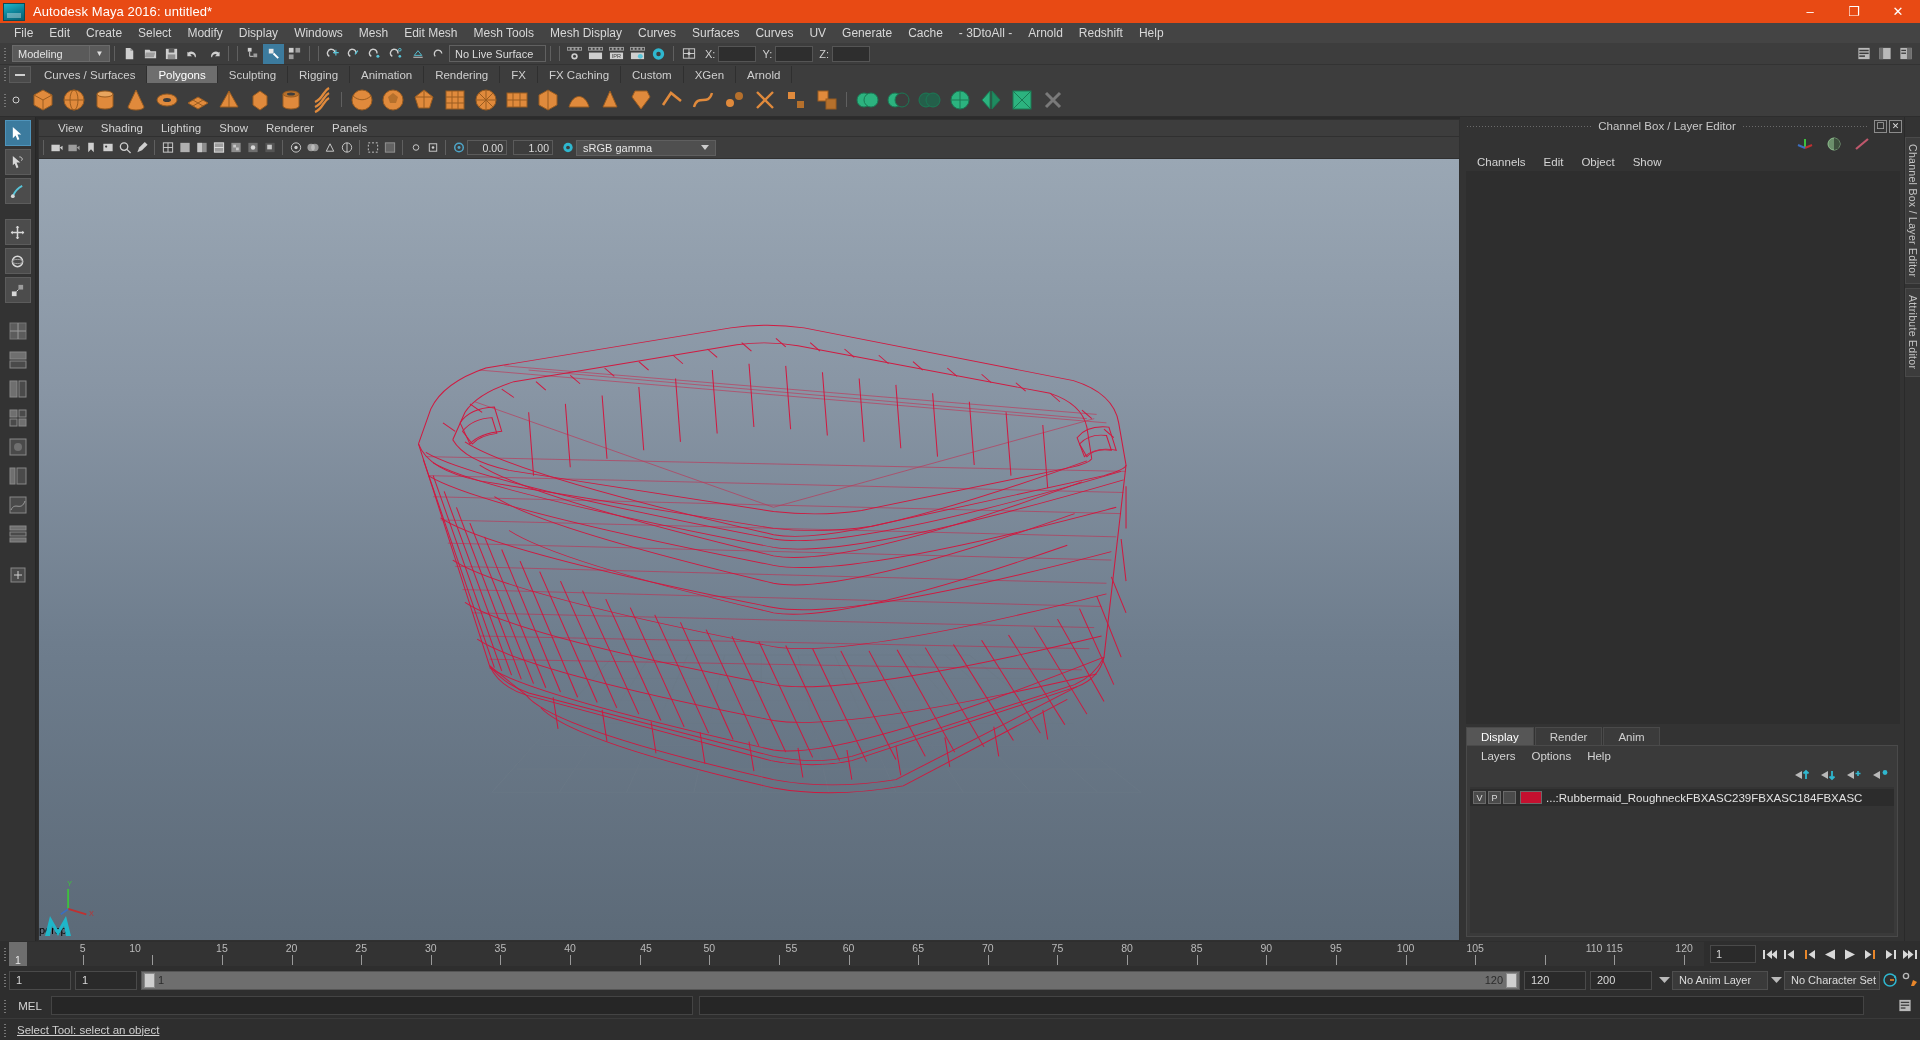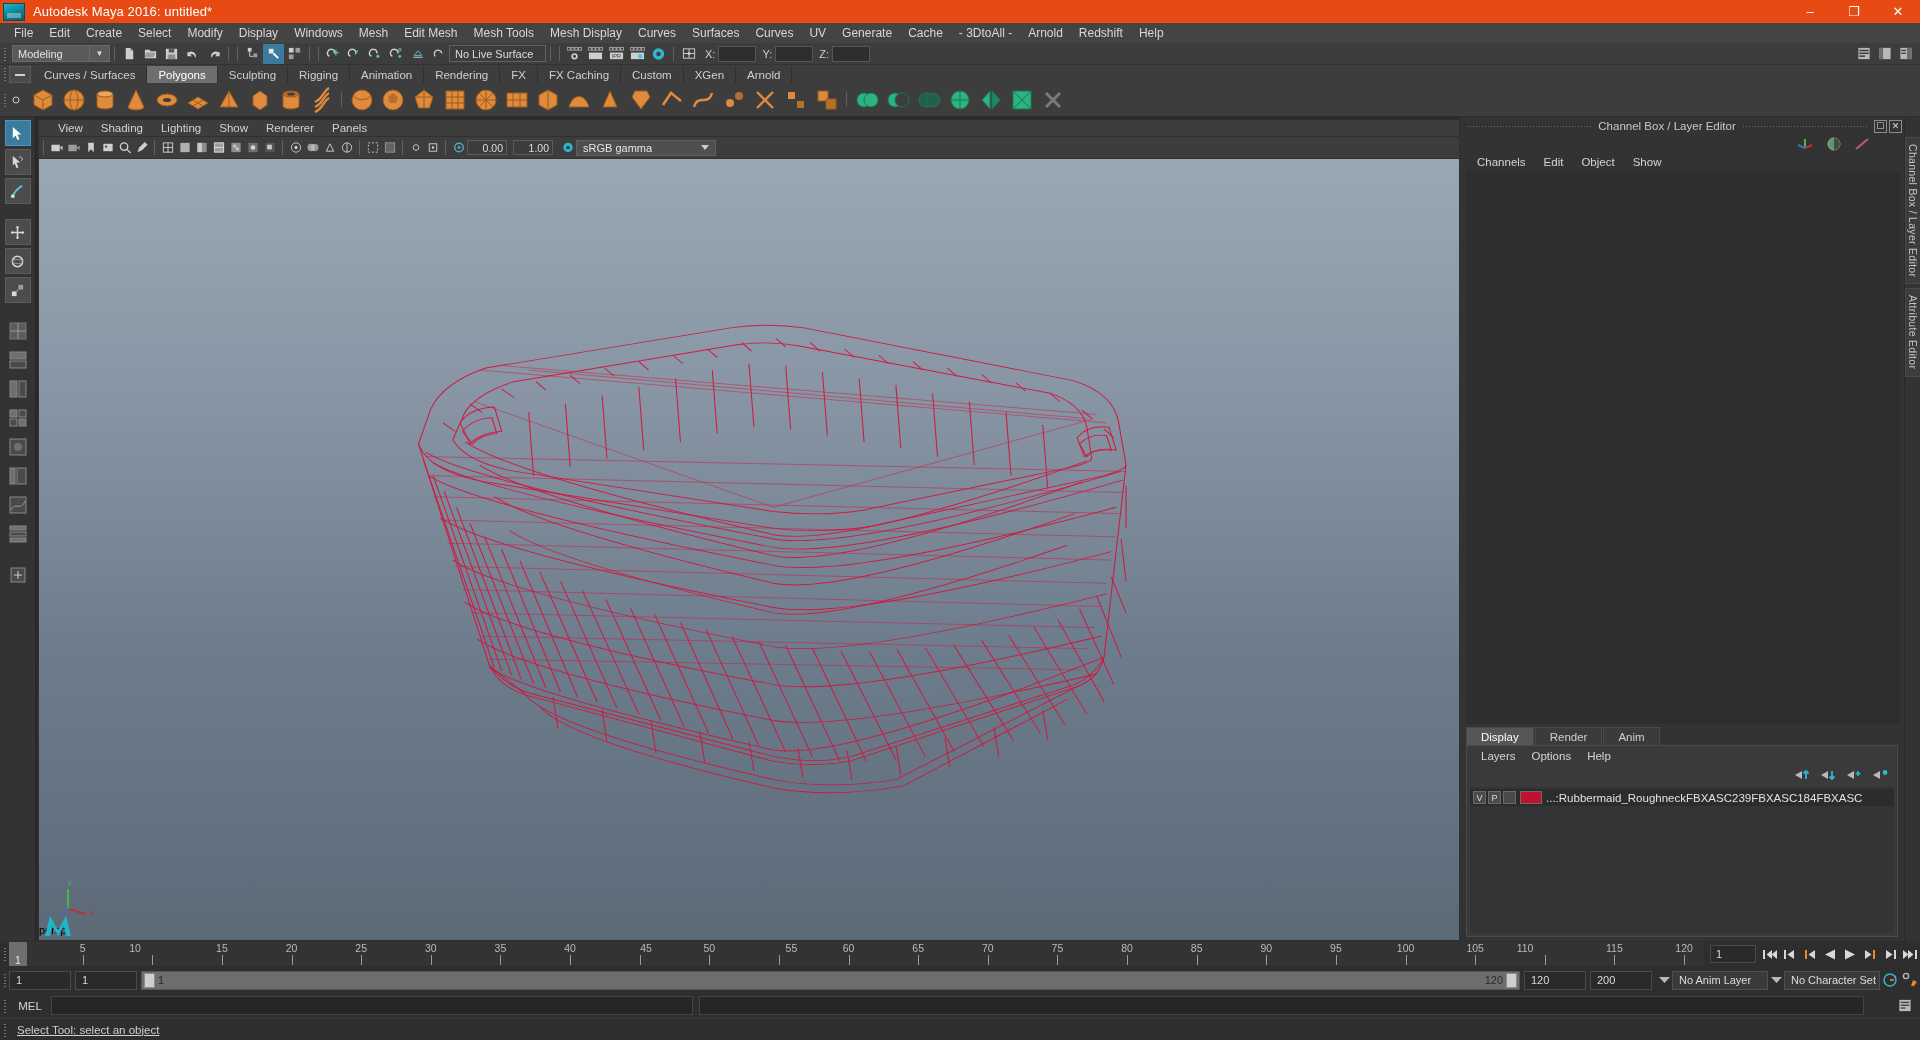--- a/index.html
+++ b/index.html
@@ -1089,21 +1089,21 @@
         <div class="ts-lab" style="left: 1187.7px;">85</div>
         <div class="ts-tick" style="left: 1257.33px;"></div>
         <div class="ts-lab" style="left: 1257.33px;">90</div>
         <div class="ts-tick" style="left: 1326.95px;"></div>
         <div class="ts-lab" style="left: 1326.95px;">95</div>
         <div class="ts-tick" style="left: 1396.57px;"></div>
         <div class="ts-lab" style="left: 1396.57px;">100</div>
         <div class="ts-tick" style="left: 1466.2px;"></div>
         <div class="ts-lab" style="left: 1466.2px;">105</div>
         <div class="ts-tick" style="left: 1535.83px;"></div>
-        <div class="ts-lab" style="left: 1516px;">110</div>
+        <div class="ts-lab" style="left: 1585px;">110</div>
         <div class="ts-tick" style="left: 1605.45px;"></div>
         <div class="ts-lab" style="left: 1605.45px;">115</div>
         <div class="ts-tick" style="left: 1675.08px;"></div>
         <div class="ts-lab" style="left: 1675.08px;">120</div>
       </div>
   </div>
   <div class="ts-num">1</div>
   <div class="pb">
       <svg width="16" height="13" viewBox="0 0 16 13">
         <rect x="1" y="2" width="2" height="9" fill="#d8d8d8"></rect>

